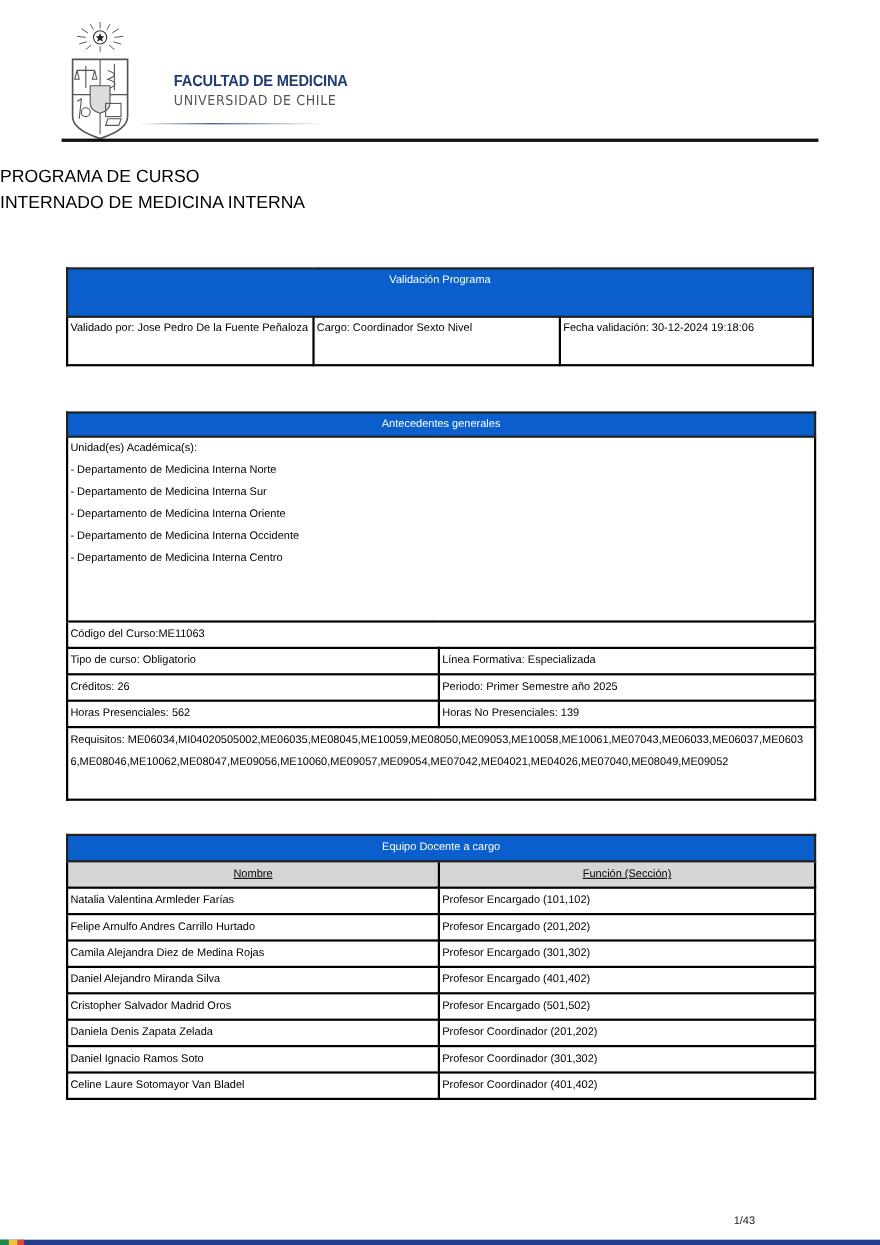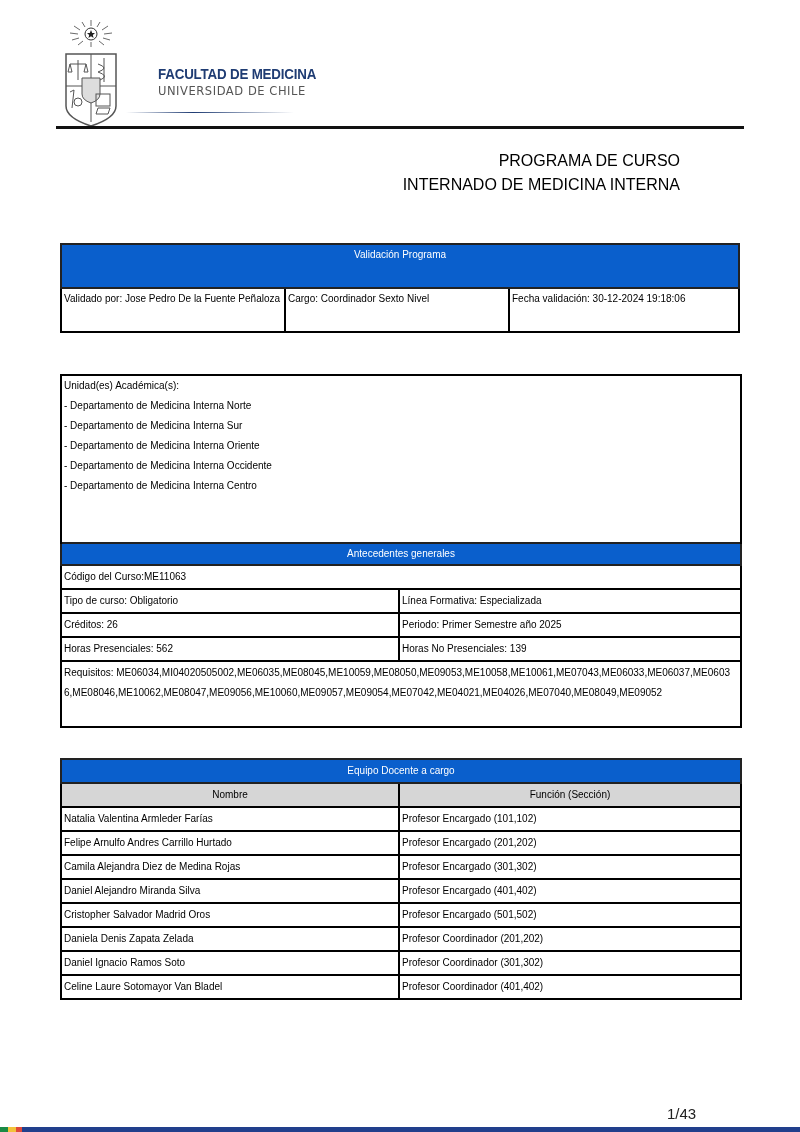--- a/index.html
+++ b/index.html
@@ -8,38 +8,38 @@
 
   .logo-wrap { position: absolute; left: 58px; top: 18px; width: 240px; height: 110px; }
   .crest { position: absolute; left: 4px; top: 0; width: 58px; height: 110px; }
   .brand { position: absolute; left: 68px; top: 48px; margin-left: 32px; }
   .brand-1 { font-family: "Liberation Sans", sans-serif; font-weight: bold; font-size: 14.5px; color: #1f3c73; letter-spacing: -0.2px; transform: scaleX(0.92); transform-origin: left; white-space: nowrap; }
   .brand-2 { font-family: "DejaVu Sans", sans-serif; font-size: 12.5px; color: #555; letter-spacing: 0.6px; margin-top: 1px; transform: scaleX(0.92); transform-origin: left; white-space: nowrap; }
   .brand-line { position: absolute; left: 68px; top: 94px; width: 168px; height: 1px; background: linear-gradient(90deg, rgba(31,60,115,0) 0%, #1f3c73 40%, rgba(31,60,115,0) 100%); }
 
   .header-rule { position: absolute; left: 56px; top: 126px; width: 688px; height: 3px; background: #111; }
 
-  .doc-title { position: absolute; left: 0; width: 656px; text-align: right; font-size: 16px; margin-left: 24px; }
+  .doc-title { position: absolute; left: 0; width: 656px; text-align: left; font-size: 16px; }
   .doc-title.t1 { top: 152px; }
   .doc-title.t2 { top: 176px; }
 
   table { position: absolute; left: 60px; border-collapse: collapse; font-size: 10px; table-layout: fixed; }
   td, th { border: 2px solid #000; padding: 0 2px; vertical-align: top; font-weight: normal; line-height: 20px; }
   .band { background: #0a5fcc; color: #fff; text-align: center; border-color: #222; height: 22px; line-height: 20px; }
-  .colhead { background: #d6d6d6; text-align: center; }
+  .colhead { background: #d6d6d6; text-align: center; text-decoration: underline; }
 
   #t-valid { top: 243px; width: 678px; }
   #t-valid td { height: 44px; }
   #t-antec { top: 374px; width: 680px; }
   #t-antec td.row { height: 24px; line-height: 20px; padding-top: 1px; }
   #t-antec td.units { height: 168px; border-bottom: 1px solid #000; }
   #t-equipo { top: 758px; width: 680px; border-radius: 21px; }
   #t-equipo td { height: 24px; padding-top: 1px; }
 
-  .page-num { position: absolute; left: 667px; top: 1105px; font-size: 15px; color: #222; }
+  .page-num { position: absolute; left: 667px; top: 1105px; font-size: 10px; color: #222; }
 
   .footer-bar { position: absolute; left: 0; top: 1127px; width: 800px; height: 5px; background: #213f8c; }
   .footer-bar .c1 { position: absolute; left: 0; top: 0; width: 8px; height: 5px; background: #1a8a45; }
   .footer-bar .c2 { position: absolute; left: 8px; top: 0; width: 8px; height: 5px; background: #f2c23a; }
   .footer-bar .c3 { position: absolute; left: 16px; top: 0; width: 6px; height: 5px; background: #e0483a; }
 </style>
 </head>
 <body>
 
 <div class="logo-wrap">
@@ -112,33 +112,33 @@
 </tbody>
   </table>
 
 <table id="t-antec">
   <colgroup>
       <col style="width:338px">
       <col style="width:342px">
     </colgroup>
   <tbody>
       <tr>
+    <td colspan="2" class="band">Antecedentes generales</td>
+  </tr>
+  <tr>
     <td colspan="2" class="units">
       <div>Unidad(es) Académica(s):</div>
       <div>- Departamento de Medicina Interna Norte</div>
       <div>- Departamento de Medicina Interna Sur</div>
       <div>- Departamento de Medicina Interna Oriente</div>
       <div>- Departamento de Medicina Interna Occidente</div>
       <div>- Departamento de Medicina Interna Centro</div>
     </td>
   </tr>
   <tr>
-    <td colspan="2" class="band">Antecedentes generales</td>
-  </tr>
-  <tr>
     <td colspan="2" class="row">Código del Curso:ME11063</td>
   </tr>
   <tr>
     <td class="row">Tipo de curso: Obligatorio</td>
     <td class="row">Línea Formativa: Especializada</td>
   </tr>
   <tr>
     <td class="row">Créditos: 26</td>
     <td class="row">Periodo: Primer Semestre año 2025</td>
   </tr>

